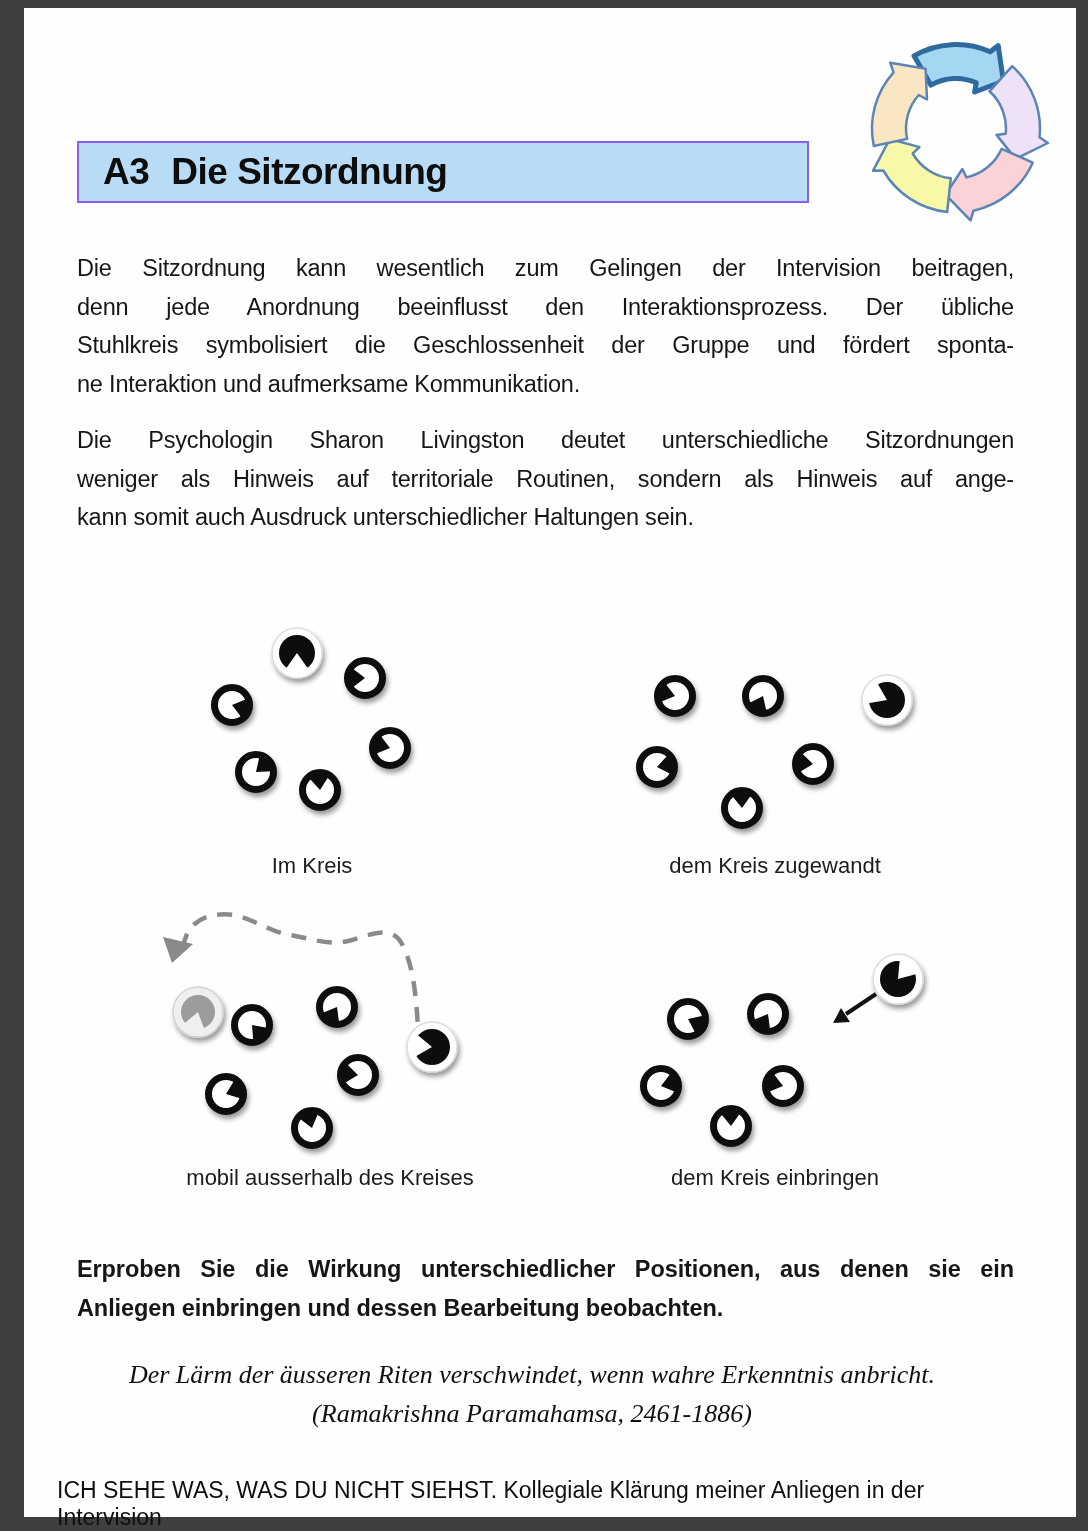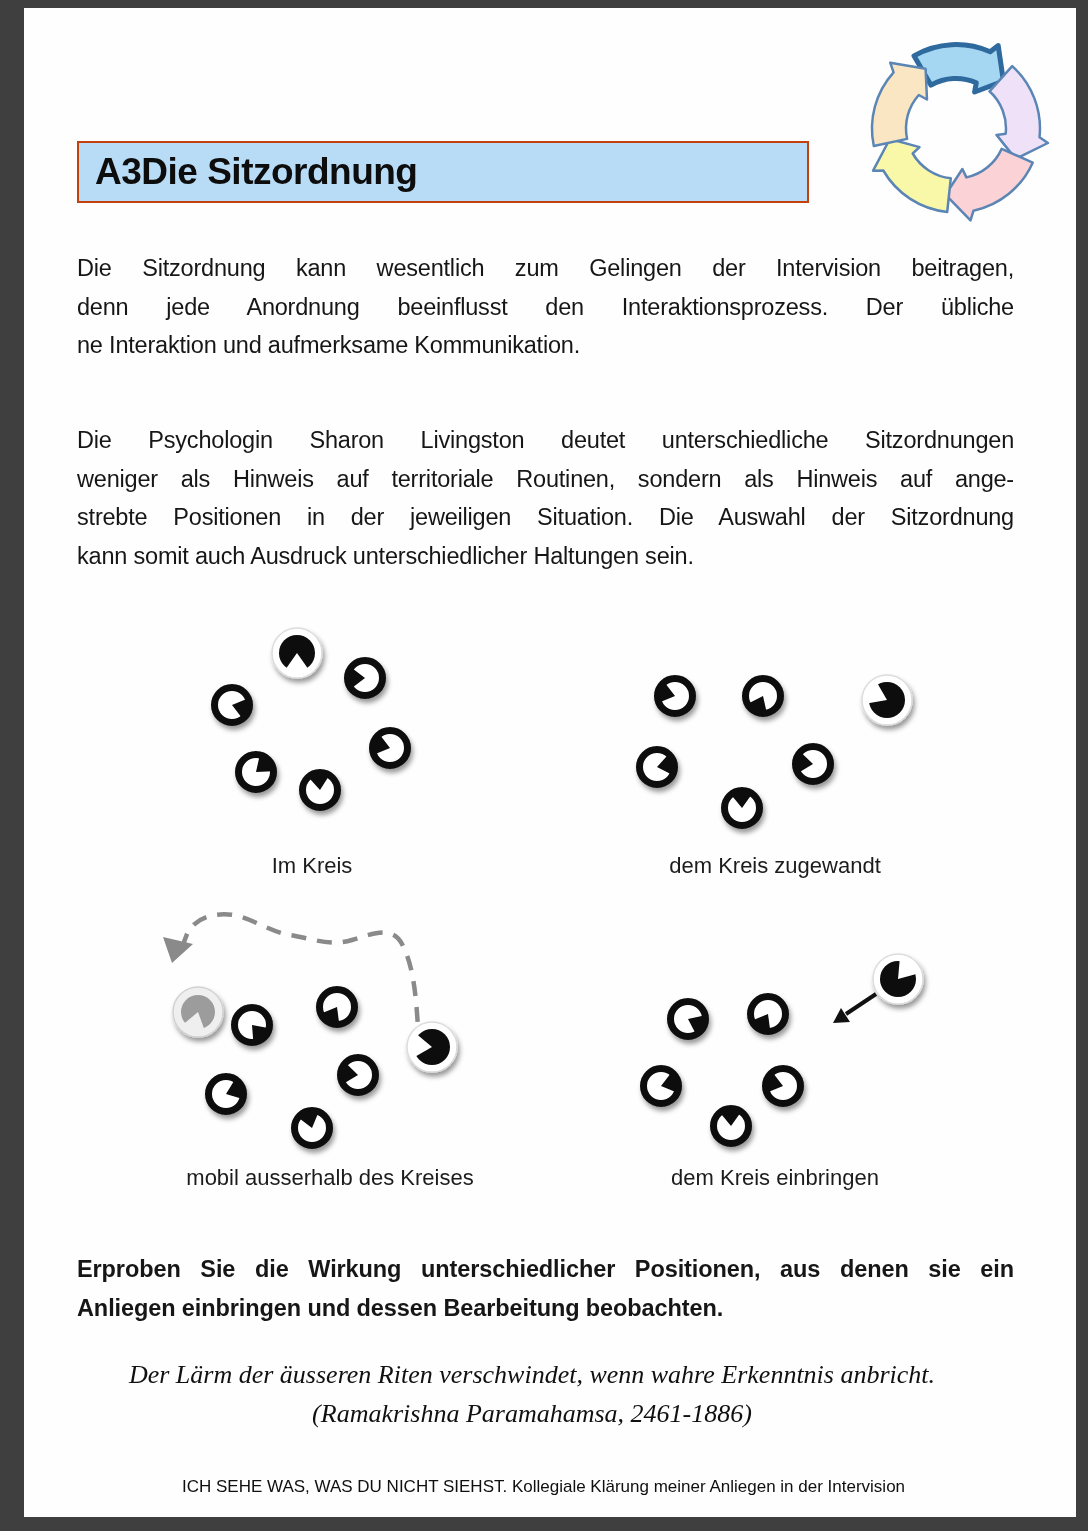--- a/index.html
+++ b/index.html
@@ -1,41 +1,41 @@
 <!DOCTYPE html>
 <html style="--titleblue: #b9dcf6; --frame: #3f3f3f;"><head>
 <meta charset="utf-8">
 <style>
   html,body{margin:0;padding:0;background:#2e2e2e;}
   .page{position:relative;width:1088px;height:1531px;background:var(--frame,#3f3f3f);overflow:hidden;
         font-family:"Liberation Sans",sans-serif;}
   .sheet{position:absolute;left:24px;top:8px;right:12px;bottom:14px;background:#fefefe;}
   .abs{position:absolute;}
   .title-bar{left:77px;top:141px;width:732px;height:62px;background:var(--titleblue,#b9dcf6);
-             border:2px solid #c2410c;box-sizing:border-box;display:flex;align-items:center;}
+             border:2px solid #8b5cf6;box-sizing:border-box;display:flex;align-items:center;padding-left:8px;}
   .title-bar .t{font-size:37px;font-weight:bold;color:#0d0d0d;letter-spacing:-0.5px;}
   .title-bar .p{margin-left:16px;}
-  .title-bar .n{}
+  .title-bar .n{margin-left:22px;}
   .logo{left:856px;top:26px;width:200px;height:205px;}
   .para{left:77px;width:937px;font-size:23.5px;color:#161616;letter-spacing:-0.2px;}
   .para .line{display:block;height:38.5px;line-height:38.5px;text-align:justify;text-align-last:justify;white-space:normal;}
   .para .line.last{text-align:left;text-align-last:auto;}
   .p1{top:249px;}
   .p2{top:421px;}
   .emph{top:1250px;font-weight:bold;letter-spacing:-0.1px;}
   .emph .line{height:39px;line-height:39px;}
   .diagram-label{font-size:22px;color:#1c1c1c;text-align:center;}
   .lab1{left:77px;top:853px;width:470px;}
   .lab2{left:560px;top:853px;width:430px;}
   .lab3{left:90px;top:1165px;width:480px;}
   .lab4{left:560px;top:1165px;width:430px;}
   .quote{left:50px;top:1355px;width:964px;font-family:"Liberation Serif",serif;font-style:italic;
          font-size:26px;color:#101010;text-align:right;}
   .quote .ql{display:block;height:39px;line-height:39px;text-align:center;}
-  .footer{left:57px;top:1477px;width:973px;font-size:17px;color:#0f0f0f;text-align:center;}
+  .footer{left:57px;top:1477px;width:973px;font-size:23px;color:#0f0f0f;}
   svg{display:block;}
   .diagrams{left:0;top:0;width:1088px;height:1531px;pointer-events:none;}
 </style>
 </head>
 <body>
 
 <div class="page">
   <div class="sheet"></div>
 
   <div class="abs title-bar">
@@ -47,26 +47,26 @@
       <path d="M 58.0 27.3 A 84 84 0 0 1 134.2 23.3 L 142.2 17.1 L 147.4 52.6 L 118.6 63.5 L 120.3 54.3 A 50 50 0 0 0 75.0 56.7 Z" fill="#a5d7f2" stroke="#2f6a9e" stroke-width="5" stroke-linejoin="round"></path>
       <path d="M 156.2 37.6 A 84 84 0 0 1 183.5 108.8 L 191.9 114.5 L 159.7 130.4 L 140.5 106.4 L 149.7 105.2 A 50 50 0 0 0 133.5 62.8 Z" fill="#efe2f8" stroke="#5b85b5" stroke-width="2.5" stroke-linejoin="round"></path>
       <path d="M 176.7 134.2 A 84 84 0 0 1 117.5 182.2 L 114.5 191.9 L 89.5 166.2 L 106.4 140.5 L 110.4 148.9 A 50 50 0 0 0 145.7 120.3 Z" fill="#fbd2d6" stroke="#5b85b5" stroke-width="2.5" stroke-linejoin="round"></path>
       <path d="M 91.2 183.5 A 84 84 0 0 1 27.3 142.0 L 17.1 142.2 L 33.8 110.5 L 63.5 118.6 L 56.7 125.0 A 50 50 0 0 0 94.8 149.7 Z" fill="#f9f8a9" stroke="#5b85b5" stroke-width="2.5" stroke-linejoin="round"></path>
       <path d="M 17.8 117.5 A 84 84 0 0 1 37.6 43.8 L 34.2 34.2 L 69.6 40.3 L 71.0 71.0 L 62.8 66.5 A 50 50 0 0 0 51.1 110.4 Z" fill="#fbe6c4" stroke="#5b85b5" stroke-width="2.5" stroke-linejoin="round"></path>
     </svg>
 
   <div class="abs para p1">
       <div class="line">Die Sitzordnung kann wesentlich zum Gelingen der Intervision beitragen,</div>
       <div class="line">denn jede Anordnung beeinflusst den Interaktionsprozess. Der übliche</div>
+      <div class="line">Stuhlkreis symbolisiert die Geschlossenheit der Gruppe und fördert sponta-</div>
       <div class="line last">ne Interaktion und aufmerksame Kommunikation.</div>
     </div>
   <div class="abs para p2">
       <div class="line">Die Psychologin Sharon Livingston deutet unterschiedliche Sitzordnungen</div>
       <div class="line">weniger als Hinweis auf territoriale Routinen, sondern als Hinweis auf ange-</div>
-      <div class="line">strebte Positionen in der jeweiligen Situation. Die Auswahl der Sitzordnung</div>
       <div class="line last">kann somit auch Ausdruck unterschiedlicher Haltungen sein.</div>
     </div>
 
   <svg class="abs diagrams" id="diagrams-svg" viewBox="0 0 1088 1531">
       <defs>
         <filter id="ds" x="-80%" y="-80%" width="260%" height="260%">
 <feDropShadow dx="2" dy="4" stdDeviation="2.6" flood-opacity="0.4"></feDropShadow>
         </filter>
       </defs>
       <g>

